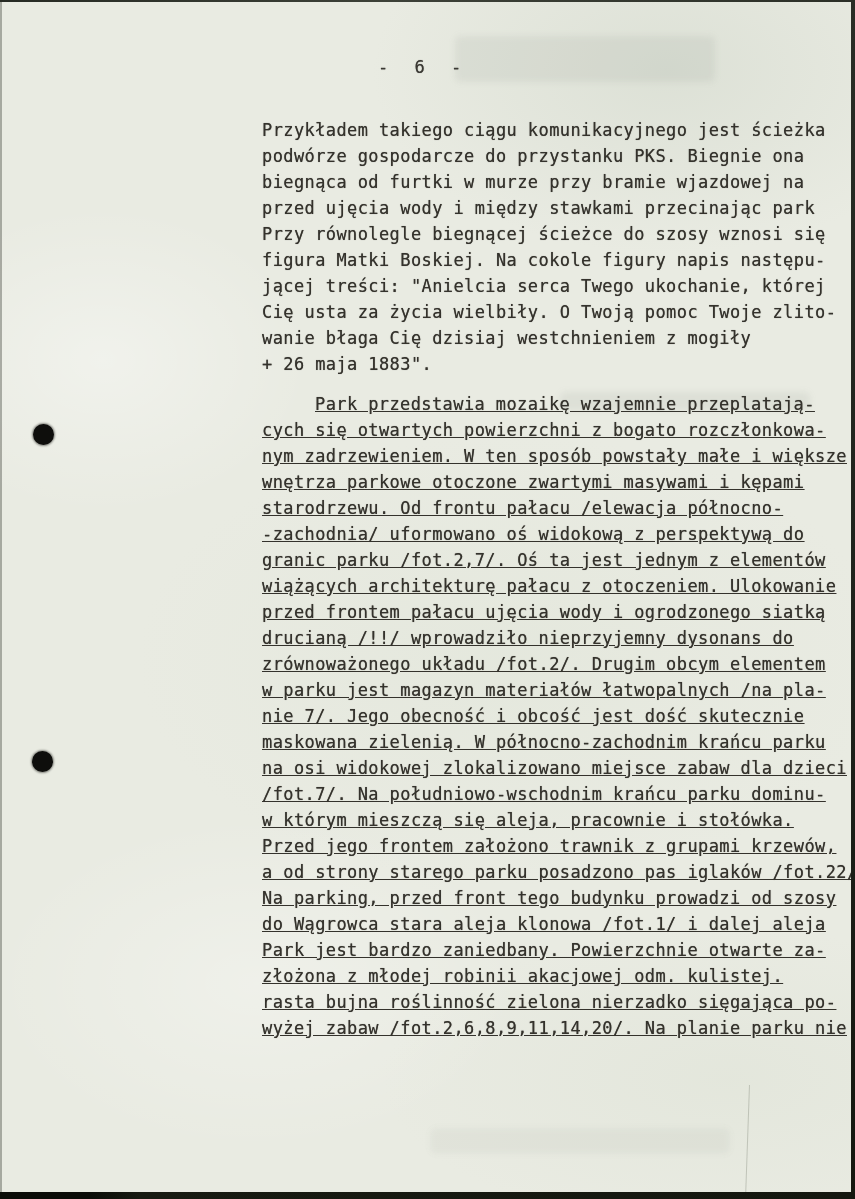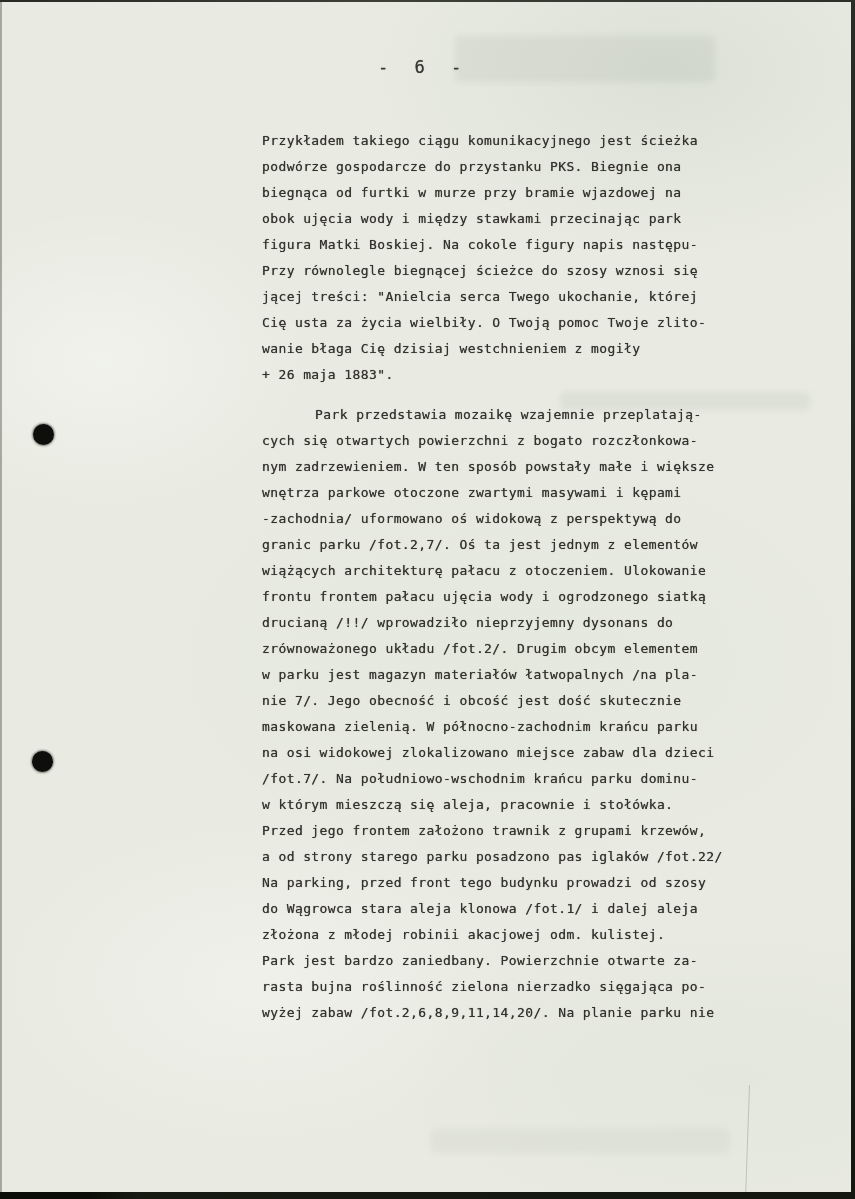--- a/index.html
+++ b/index.html
@@ -38,79 +38,80 @@
   .s3{left:430px;top:1128px;width:300px;height:26px;opacity:.7;}
   .crease{position:absolute;left:747px;top:1085px;width:1px;height:114px;background:rgba(120,126,112,0.35);transform:rotate(2deg);pointer-events:none;}
   
   .page-num{
     position:absolute;top:57px;left:378px;
     font-size:17px;color:#3a3833;
     letter-spacing:4px;word-spacing:8px;
     text-shadow:0 0 0.7px rgba(44,42,36,0.8);
   }
   .text-block{
-    position:absolute;left:262px;top:128px;width:592px;
-    font-size:13px;line-height:26px;
+    position:absolute;left:262px;top:117px;width:592px;
+    font-size:17px;line-height:26px;
     color:#34322c;letter-spacing:0.4px;
     text-shadow:0 0 0.7px rgba(44,42,36,0.75);
   }
   .para{margin:0;}
-  .para.indent{margin-top:14px;}
+  .para.indent{margin-top:14px;text-decoration:underline;}
   .para.indent .line:first-child{text-indent:53px;}
   .line{white-space:pre;}
 </style>
 </head>
 <body>
 
 <div class="page">
   <div class="smudge s1"></div>
   <div class="smudge s2"></div>
   <div class="smudge s3"></div>
   <div class="crease"></div>
 
   <div class="page-num">- 6 -</div>
 
   <div class="text-block">
       <div class="para">
         <div class="line">Przykładem takiego ciągu komunikacyjnego jest ścieżka</div>
         <div class="line">podwórze gospodarcze do przystanku PKS. Biegnie ona</div>
         <div class="line">biegnąca od furtki w murze przy bramie wjazdowej na</div>
-        <div class="line">obok ujęcia wody i między stawkami przecinając park</div>
+        <div class="line">przed ujęcia wody i między stawkami przecinając park</div>
       </div>
       <div class="para">
+        <div class="line">Przy równolegle biegnącej ścieżce do szosy wznosi się</div>
         <div class="line">figura Matki Boskiej. Na cokole figury napis następu-</div>
-        <div class="line">Przy równolegle biegnącej ścieżce do szosy wznosi się</div>
         <div class="line">jącej treści: "Anielcia serca Twego ukochanie, której</div>
         <div class="line">Cię usta za życia wielbiły. O Twoją pomoc Twoje zlito-</div>
         <div class="line">wanie błaga Cię dzisiaj westchnieniem z mogiły</div>
         <div class="line">+ 26 maja 1883".</div>
       </div>
       <div class="para indent">
         <div class="line">Park przedstawia mozaikę wzajemnie przeplatają-</div>
         <div class="line">cych się otwartych powierzchni z bogato rozczłonkowa-</div>
         <div class="line">nym zadrzewieniem. W ten sposób powstały małe i większe</div>
         <div class="line">wnętrza parkowe otoczone zwartymi masywami i kępami</div>
+        <div class="line">starodrzewu. Od frontu pałacu /elewacja północno-</div>
         <div class="line">-zachodnia/ uformowano oś widokową z perspektywą do</div>
         <div class="line">granic parku /fot.2,7/. Oś ta jest jednym z elementów</div>
         <div class="line">wiążących architekturę pałacu z otoczeniem. Ulokowanie</div>
-        <div class="line">frontu frontem pałacu ujęcia wody i ogrodzonego siatką</div>
+        <div class="line">przed frontem pałacu ujęcia wody i ogrodzonego siatką</div>
         <div class="line">drucianą /!!/ wprowadziło nieprzyjemny dysonans do</div>
         <div class="line">zrównoważonego układu /fot.2/. Drugim obcym elementem</div>
         <div class="line">w parku jest magazyn materiałów łatwopalnych /na pla-</div>
         <div class="line">nie 7/. Jego obecność i obcość jest dość skutecznie</div>
         <div class="line">maskowana zielenią. W północno-zachodnim krańcu parku</div>
         <div class="line">na osi widokowej zlokalizowano miejsce zabaw dla dzieci</div>
         <div class="line">/fot.7/. Na południowo-wschodnim krańcu parku dominu-</div>
         <div class="line">w którym mieszczą się aleja, pracownie i stołówka.</div>
         <div class="line">Przed jego frontem założono trawnik z grupami krzewów,</div>
         <div class="line">a od strony starego parku posadzono pas iglaków /fot.22/</div>
         <div class="line">Na parking, przed front tego budynku prowadzi od szosy</div>
         <div class="line">do Wągrowca stara aleja klonowa /fot.1/ i dalej aleja</div>
+        <div class="line">Park jest bardzo zaniedbany. Powierzchnie otwarte za-</div>
         <div class="line">złożona z młodej robinii akacjowej odm. kulistej.</div>
-        <div class="line">Park jest bardzo zaniedbany. Powierzchnie otwarte za-</div>
         <div class="line">rasta bujna roślinność zielona nierzadko sięgająca po-</div>
         <div class="line">wyżej zabaw /fot.2,6,8,9,11,14,20/. Na planie parku nie</div>
       </div>
     </div>
 
   <div class="hole h1"></div>
   <div class="hole h2"></div>
 
   <div class="edge-top"></div>
   <div class="edge-left"></div>

